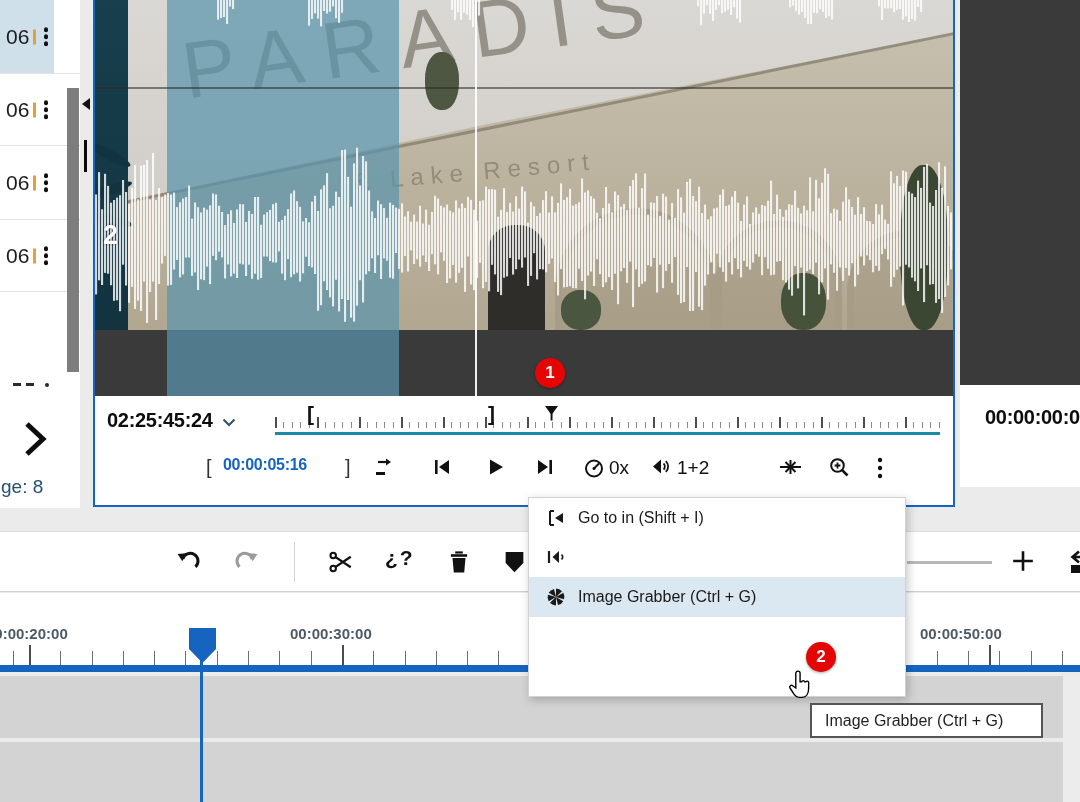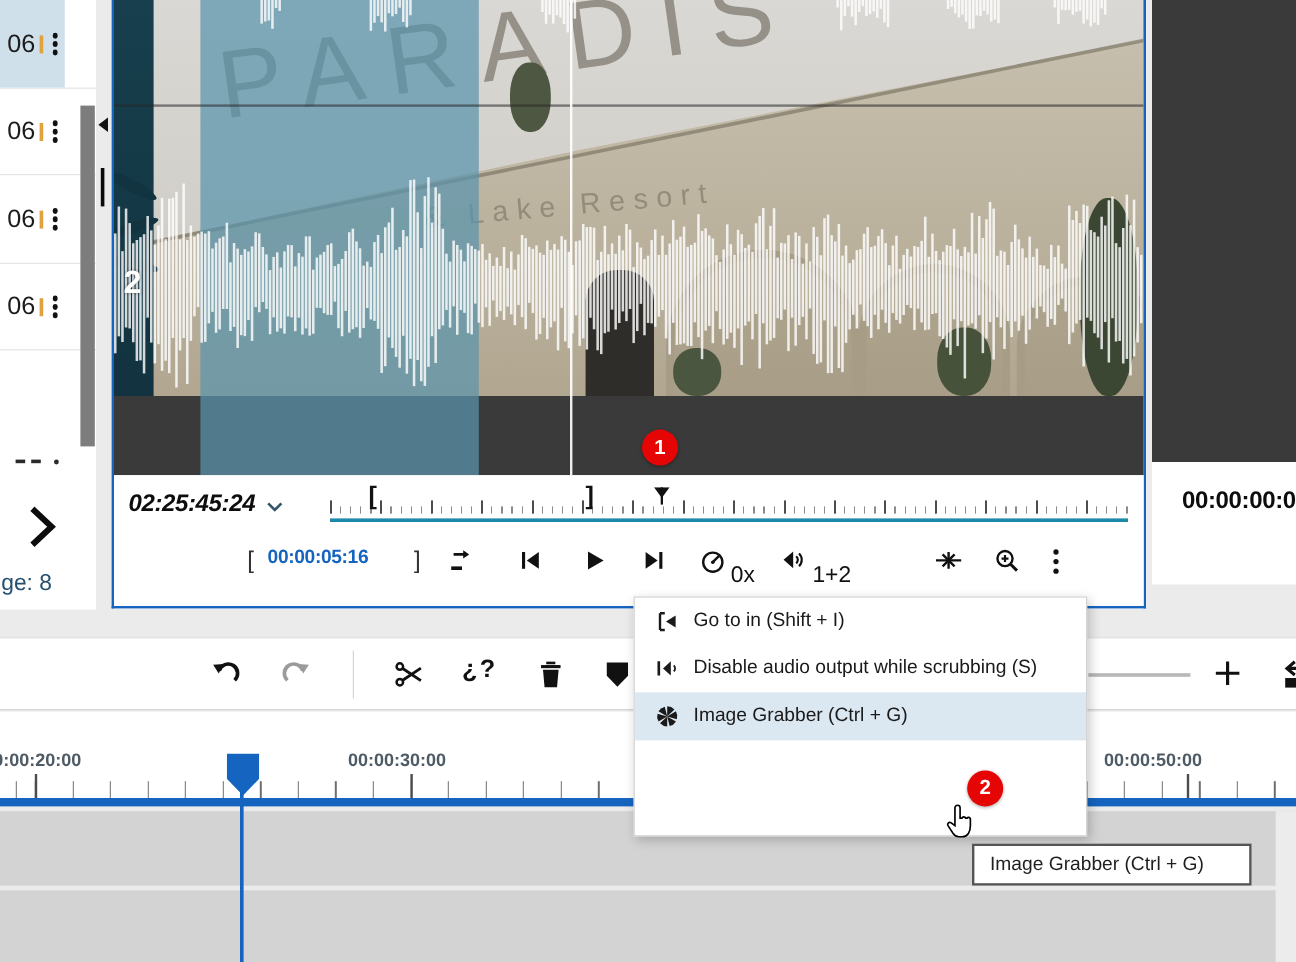--- a/index.html
+++ b/index.html
@@ -51,36 +51,36 @@
   .wave-svg{position:absolute;left:0;top:0;z-index:4;}
   .track-num{position:absolute;left:8px;top:220px;font-size:27px;font-weight:700;color:#fff;z-index:5;
         text-shadow:0 0 3px rgba(0,0,0,.4);}
   .vid-playhead{position:absolute;left:380px;top:0;width:2px;height:396px;background:rgba(255,255,255,.92);z-index:5;}
   .badge{width:30px;height:30px;border-radius:50%;background:#e60505;color:#fff;font-size:17px;font-weight:700;
         display:flex;align-items:center;justify-content:center;box-shadow:0 1px 3px rgba(0,0,0,.35);}
   .badge1{position:absolute;left:440px;top:358px;z-index:6;}
 
   
   .controls{position:relative;width:858px;height:109px;background:#fff;}
-  .tc-main{position:absolute;left:12px;top:13px;font-size:20px;font-weight:700;color:#0d0d0d;letter-spacing:-.3px;font-style:italic;}
+  .tc-main{position:absolute;left:12px;top:13px;font-size:20px;font-weight:700;color:#0d0d0d;letter-spacing:-.3px;}
   .tc-chevron{position:absolute;left:127px;top:22px;}
   .scrub{position:absolute;left:180px;top:13px;width:665px;height:26px;}
   .scrub-ticks-s{position:absolute;left:0;bottom:7px;width:100%;height:6px;
       background:repeating-linear-gradient(90deg,#8a8a8a 0 1px,transparent 1px 8.4px);}
   .scrub-ticks-m{position:absolute;left:0;bottom:7px;width:100%;height:11px;
       background:repeating-linear-gradient(90deg,#4d4d4d 0 1.6px,transparent 1.6px 42px);}
   .scrub-teal{position:absolute;left:0;bottom:0;width:100%;height:3.5px;background:#1d89a8;}
   .scrub-in{position:absolute;left:32px;top:-7px;font-size:21px;font-weight:700;color:#111;}
   .scrub-out{position:absolute;left:213px;top:-7px;font-size:21px;font-weight:700;color:#111;}
   .scrub-funnel{position:absolute;left:269px;top:-3px;}
   .trow{position:absolute;left:0;top:54px;width:858px;height:50px;}
   .trow .t-abs{position:absolute;top:6px;}
   .brk{font-size:20px;font-weight:400;color:#333;}
   .dur{font-size:16px;font-weight:700;color:#1565c0;letter-spacing:-.3px;}
-  .tlabel{font-size:19px;color:#111;margin-top:12px;}
+  .tlabel{font-size:19px;color:#111;}
 
   
   .mon2{position:absolute;left:960px;top:0;width:120px;height:487px;background:#fff;z-index:2;}
   .mon2 .vid2{width:120px;height:385px;background:#3a3a3a;}
   .tc-prog{position:absolute;left:25px;top:406px;font-size:20px;font-weight:700;color:#0d0d0d;letter-spacing:-.3px;}
 
   
   .toolbar{position:absolute;left:0;top:531px;width:1080px;height:61px;background:#fff;
         border-top:1px solid #dcdcdc;border-bottom:1px solid #cfcfcf;box-sizing:border-box;z-index:1;}
   .tb{position:absolute;top:17px;}
@@ -742,21 +742,20 @@
       <span class="clabel">Go to in (Shift + I)</span>
     </div>
     <div class="citem">
       <span class="cic">
         <svg width="20" height="20" viewBox="0 0 20 20">
             <path d="M3 4 V16" stroke="#1a1a1a" stroke-width="2.2"></path>
             <path d="M13 4 V16 L6.5 10 Z" fill="#1a1a1a"></path>
             <path d="M15.5 7.5 a3.6 3.6 0 0 1 0 5" fill="none" stroke="#1a1a1a" stroke-width="1.6"></path>
           </svg>
       </span>
-      <span class="clabel">Disable audio output while scrubbing (S)</span>
     </div>
     <div class="citem hl">
       <span class="cic">
         <svg width="20" height="20" viewBox="0 0 20 20" fill="#1a1a1a">
           <g>
               <path d="M10 10 L10 1.6 A8.4 8.4 0 0 1 16 4.2 Z"></path>
             </g>
           <g transform="rotate(60 10 10)">
               <path d="M10 10 L10 1.6 A8.4 8.4 0 0 1 16 4.2 Z"></path>
             </g>

